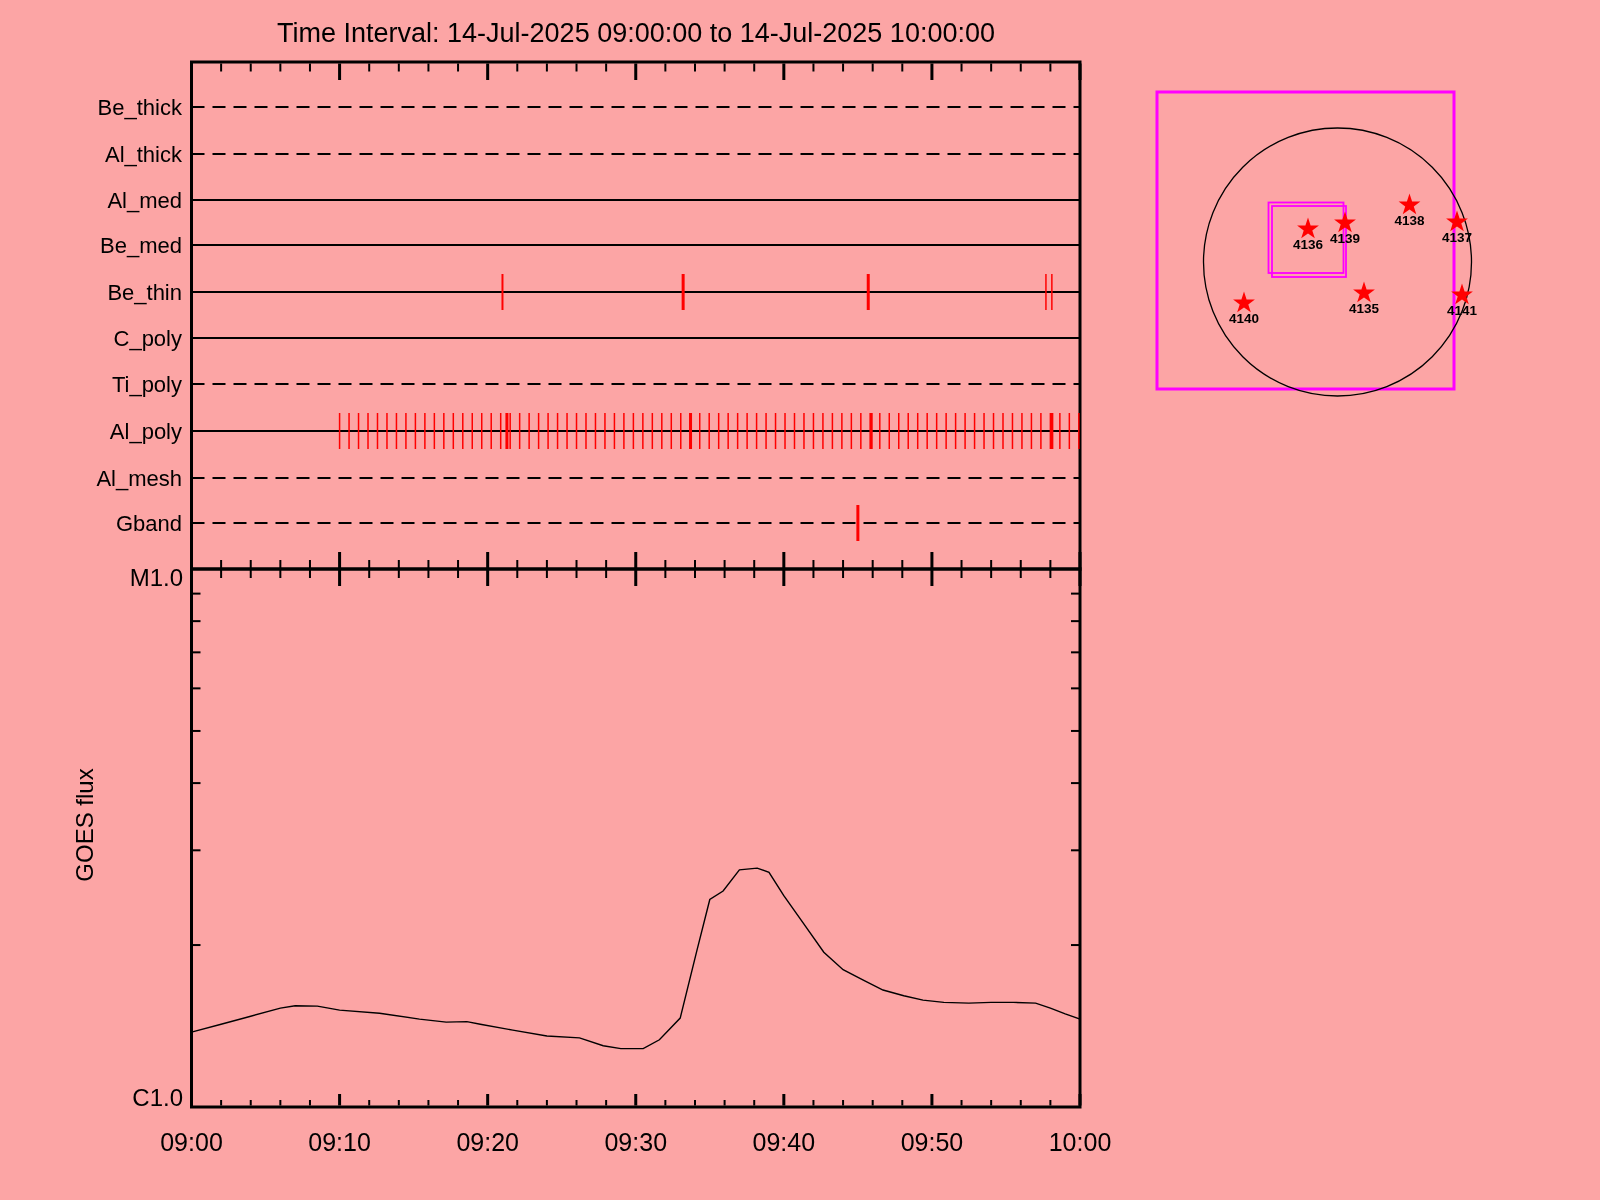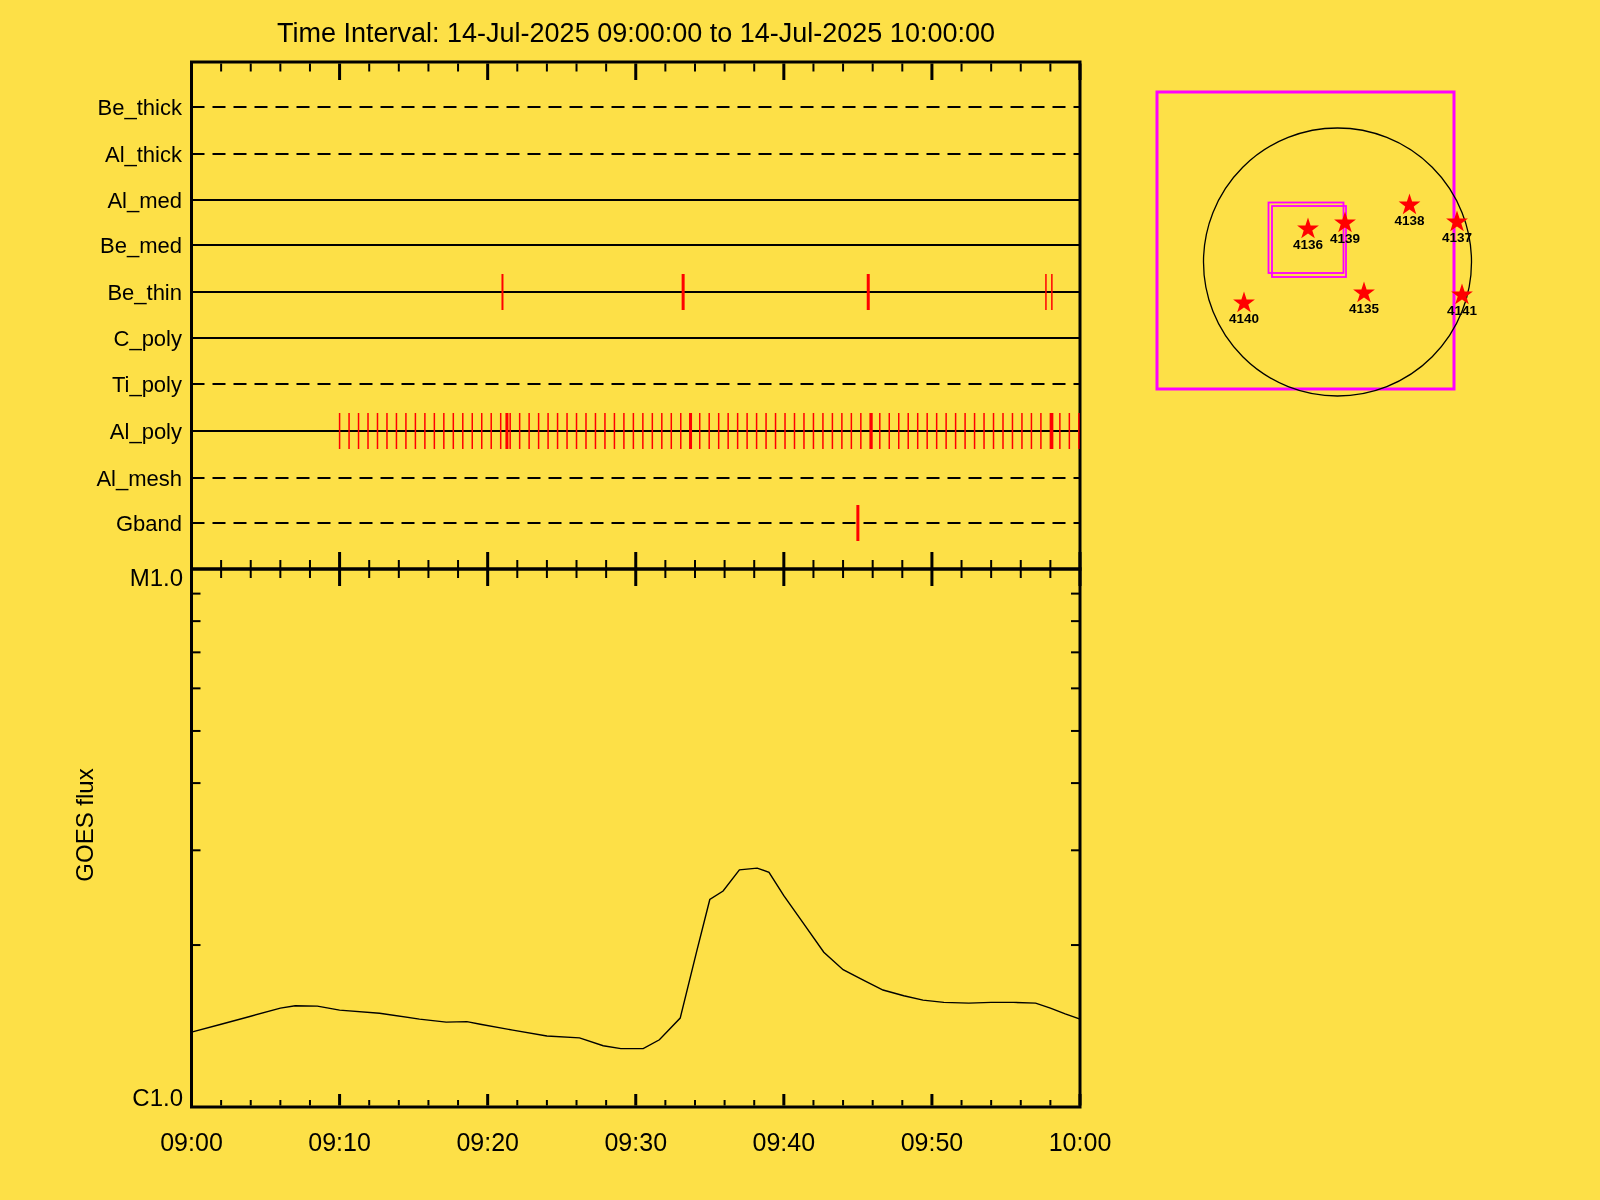--- a/index.html
+++ b/index.html
@@ -1,16 +1,16 @@
 <!DOCTYPE html>
 <html><head>
 <meta charset="utf-8">
 <style>
   html,body{margin:0;padding:0;background:#ffffff;}
-  .page{position:relative;width:1600px;height:1200px;background:#fde047;overflow:hidden;}
+  .page{position:relative;width:1600px;height:1200px;background:#fca5a5;overflow:hidden;}
   svg text{font-family:"Liberation Sans","DejaVu Sans",sans-serif;fill:#000000;}
   .title-text{font-size:27px;}
   .row-label{font-size:22px;}
   .ylab{font-size:24px;}
   .axis-title{font-size:24px;}
   .x-tick-label{font-size:25px;}
   .ar-label{font-size:13.5px;font-weight:bold;}
 </style>
 </head>
 <body>

